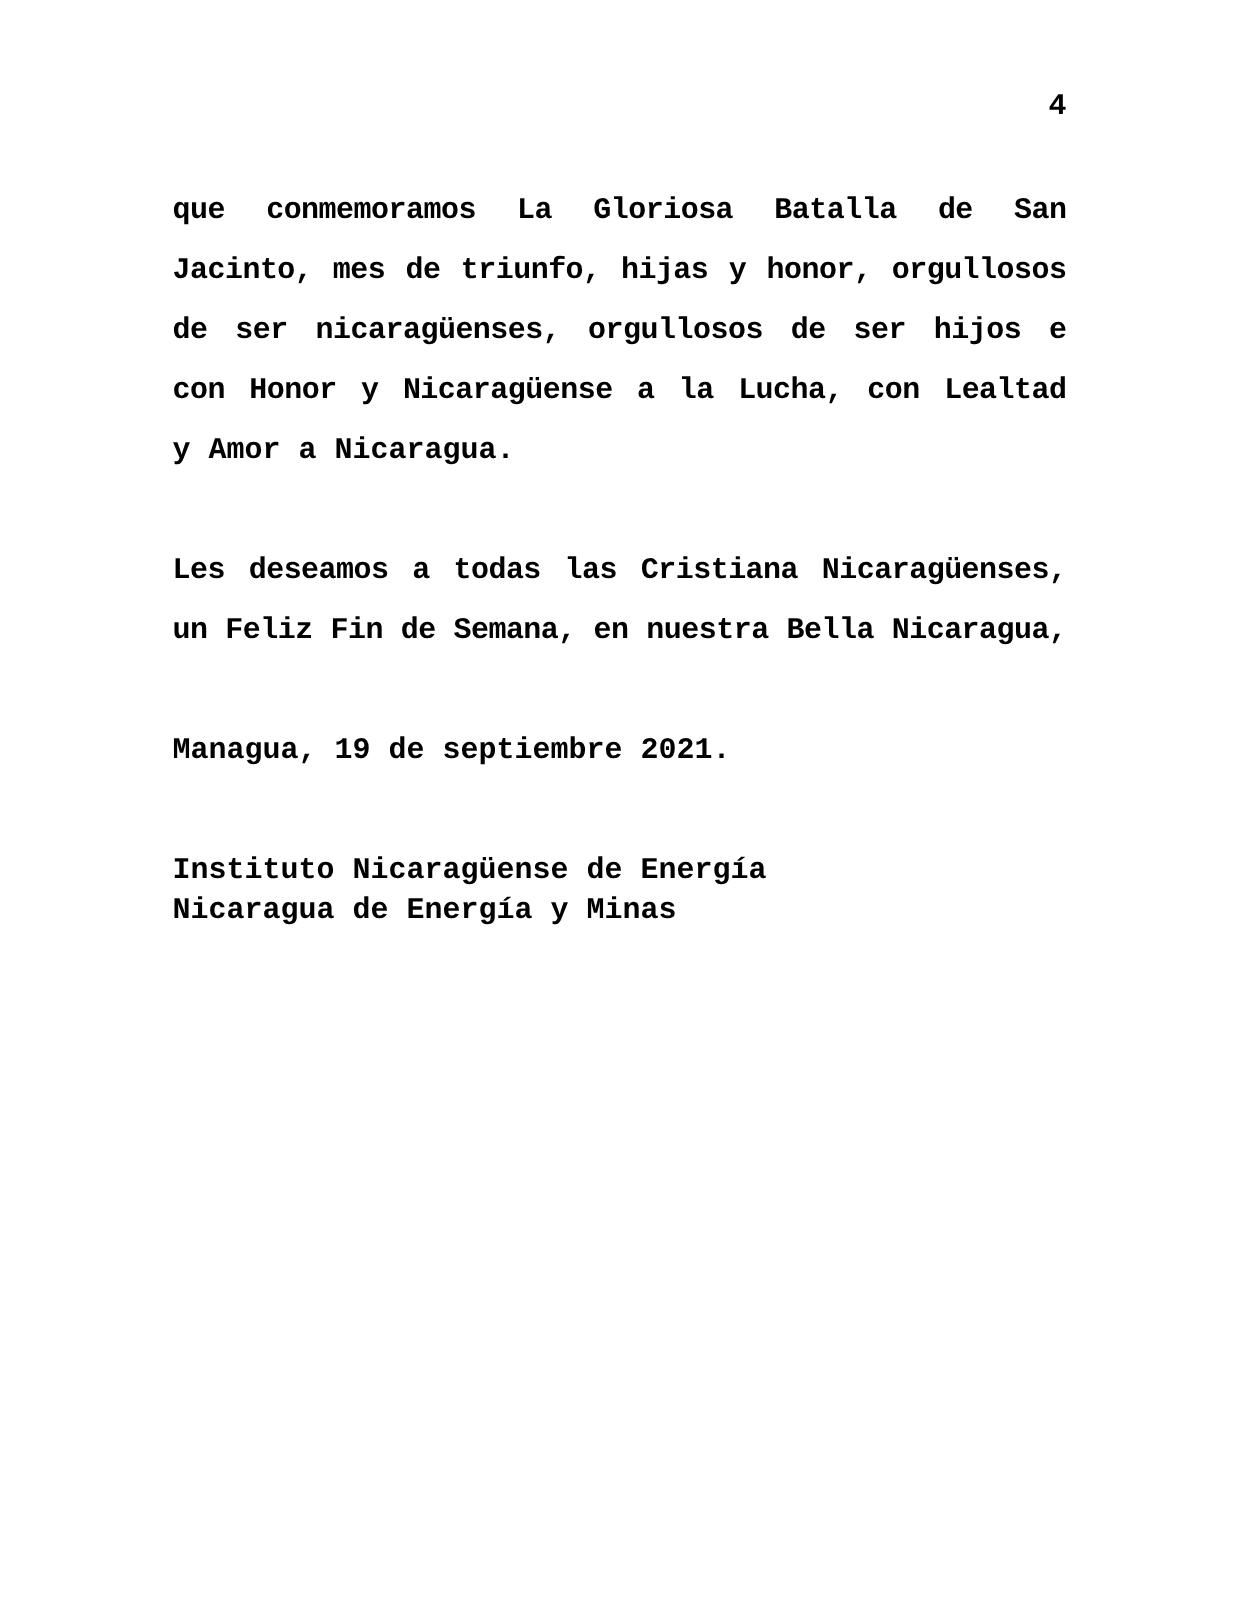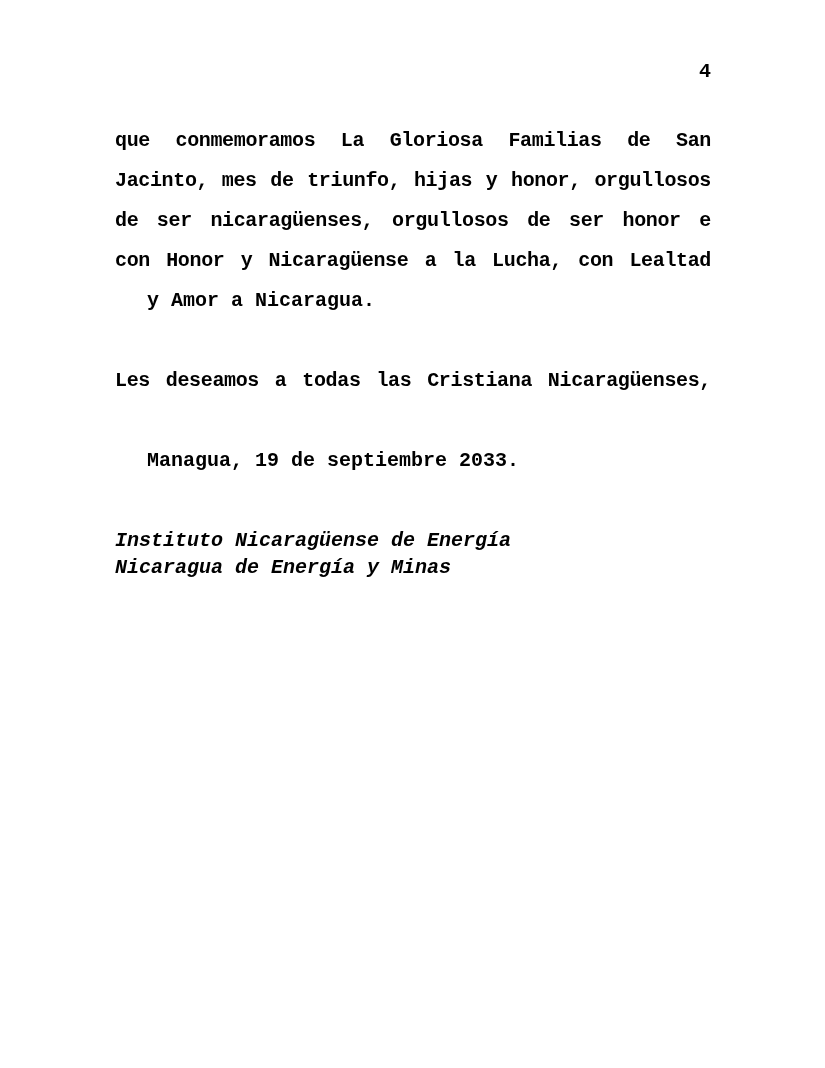--- a/index.html
+++ b/index.html
@@ -41,57 +41,56 @@
   }
   .line.justified {
     text-align: justify;
     text-align-last: justify;
     letter-spacing: -0.35px;
   }
   .line.flush {
     text-align: right;
     text-align-last: left;
     letter-spacing: 0;
-    margin-left: 32px;
   }
   .dateline {
     margin: 0;
   }
   .signature {
     margin-top: 46px;
   }
   .sig-line {
     line-height: 27px;
     text-align: left;
     letter-spacing: 0;
-    font-style: italic;
   }
 </style>
 </head>
 <body>
 
 <div class="page">
 
   <div class="page-number">4</div>
 
   <div class="content">
 
     <div class="paragraph">
-      <div class="line justified">que conmemoramos La Gloriosa Familias de San</div>
+      <div class="line justified">que conmemoramos La Gloriosa Batalla de San</div>
       <div class="line justified">Jacinto, mes de triunfo, hijas y honor, orgullosos</div>
-      <div class="line justified">de ser nicaragüenses, orgullosos de ser honor e</div>
+      <div class="line justified">de ser nicaragüenses, orgullosos de ser hijos e</div>
       <div class="line justified">con Honor y Nicaragüense a la Lucha, con Lealtad</div>
       <div class="line flush">y Amor a Nicaragua.</div>
     </div>
 
     <div class="paragraph">
       <div class="line justified">Les deseamos a todas las Cristiana Nicaragüenses,</div>
+      <div class="line justified">un Feliz Fin de Semana, en nuestra Bella Nicaragua,</div>
     </div>
 
-    <div class="line flush dateline">Managua, 19 de septiembre 2033.</div>
+    <div class="line flush dateline">Managua, 19 de septiembre 2021.</div>
 
     <div class="signature">
       <div class="sig-line">Instituto Nicaragüense de Energía</div>
       <div class="sig-line">Nicaragua de Energía y Minas</div>
     </div>
 
   </div>
 </div>
 
 </body></html>

